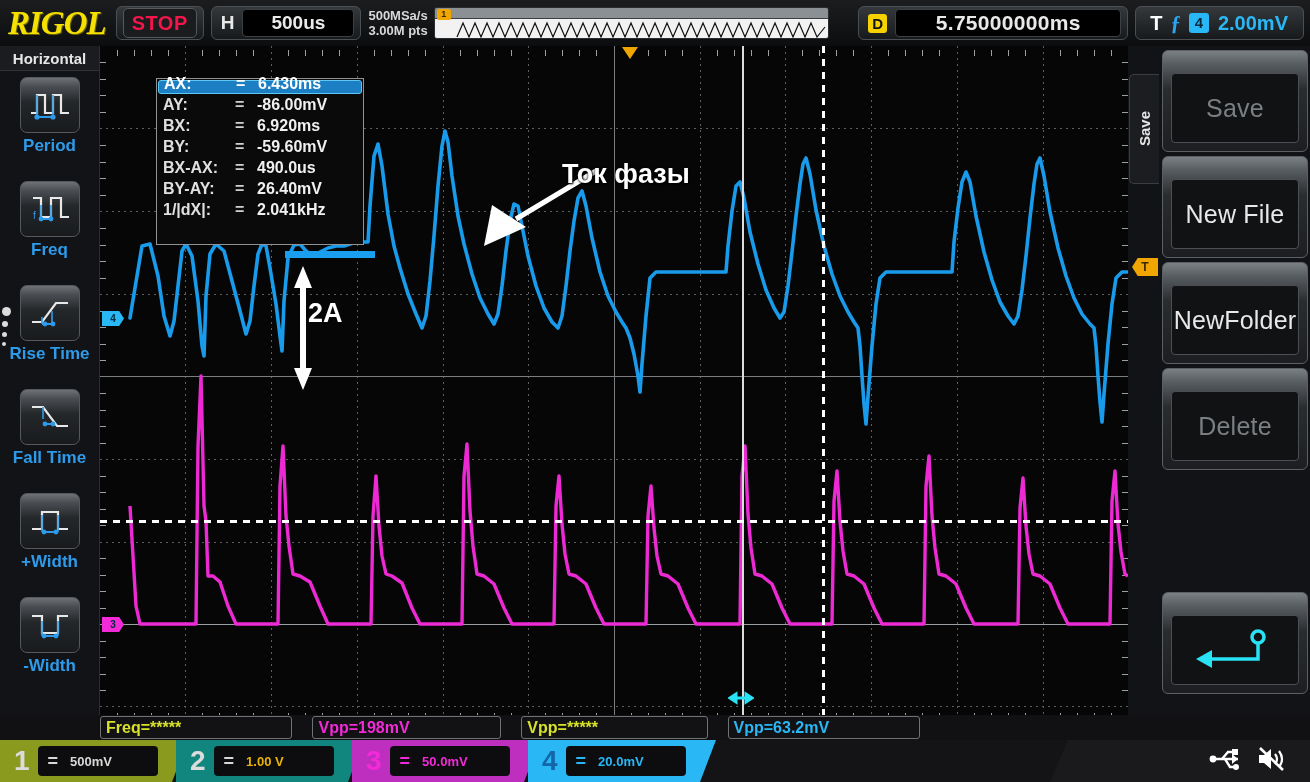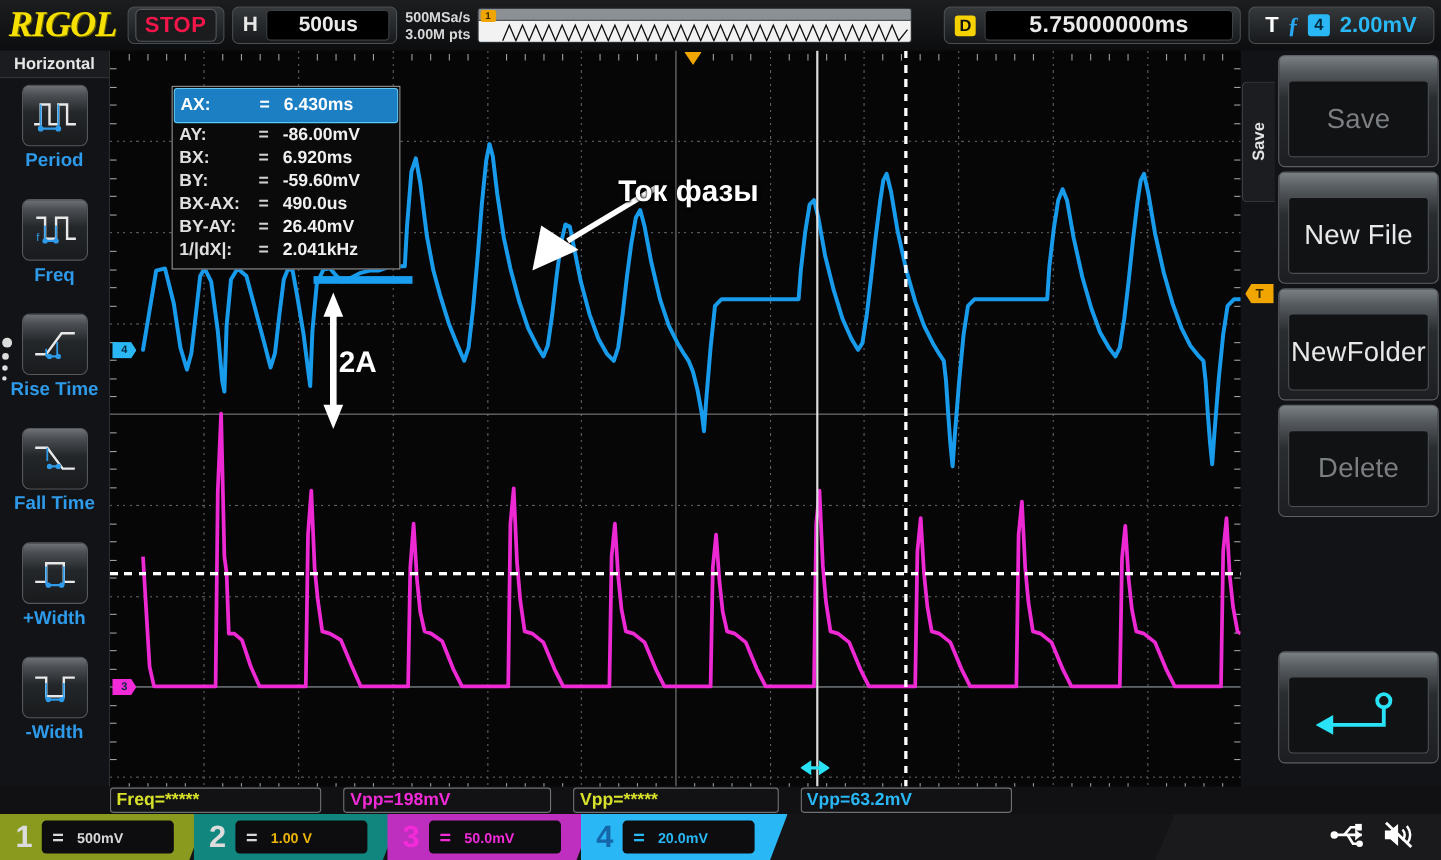--- a/index.html
+++ b/index.html
@@ -165,21 +165,21 @@
     clip-path: polygon(0 0, 100% 0, 50% 100%);
   }
 
   
   .measbox {
     position: absolute; left: 163px; top: 79px; width: 208px; height: 167px;
     background: #0a0a0b; border: 1px solid #8f9396;
   }
   .meas-row { display: flex; align-items: center; height: 21px; padding-left: 6px; }
   .meas-row.hl { background: #1c7fc4; border: 1px solid #5ec8f5; border-radius: 3px;
-                 height: 32px; margin: 1px 1px 0 1px; padding-left: 5px; }
+                 height: 14px; margin: 1px 1px 0 1px; padding-left: 5px; align-items: flex-end; }
   .meas-k { width: 72px; color: #e0e0e0; font-size: 16px; font-weight: bold; }
   .meas-eq { width: 22px; color: #d0d0d0; font-size: 16px; font-weight: bold; }
   .meas-v { color: #f0f0f0; font-size: 16px; font-weight: bold; }
   .meas-row.hl .meas-k, .meas-row.hl .meas-eq, .meas-row.hl .meas-v { color: #ffffff; }
 
   
   .anno-text {
     position: absolute; color: #ffffff; font-size: 27px; font-weight: bold;
     text-shadow: 0 0 3px #000, 1px 1px 2px #000;
   }
@@ -666,21 +666,21 @@
 
     <div style="position:absolute;left:185px;top:205px;width:90px;height:7px;background:#1a9ef0;"></div>
 
     <div style="position:absolute;left:190px;top:212px;width:30px;height:140px;">
       <svg width="30" height="140">
         <path d="M13,8 L4,30 L22,30 Z" fill="#fff"></path>
         <rect x="10" y="28" width="6" height="84" fill="#fff"></rect>
         <path d="M13,132 L4,110 L22,110 Z" fill="#fff"></path>
       </svg>
     </div>
-    <div class="anno-2a" style="left:208px; top:268px;">2A</div>
+    <div class="anno-2a" style="left:208px; top:252px;">2A</div>
 
     <div style="position:absolute;left:368px;top:115px;width:145px;height:95px;">
       <svg width="145" height="95">
         <line x1="128" y1="10" x2="48" y2="58" stroke="#fff" stroke-width="5"></line>
         <path d="M16,85 L24,44 L58,66 Z" fill="#fff"></path>
       </svg>
     </div>
     <div class="anno-text" style="left:462px; top:113px;">Ток фазы</div>
   </div>
 

